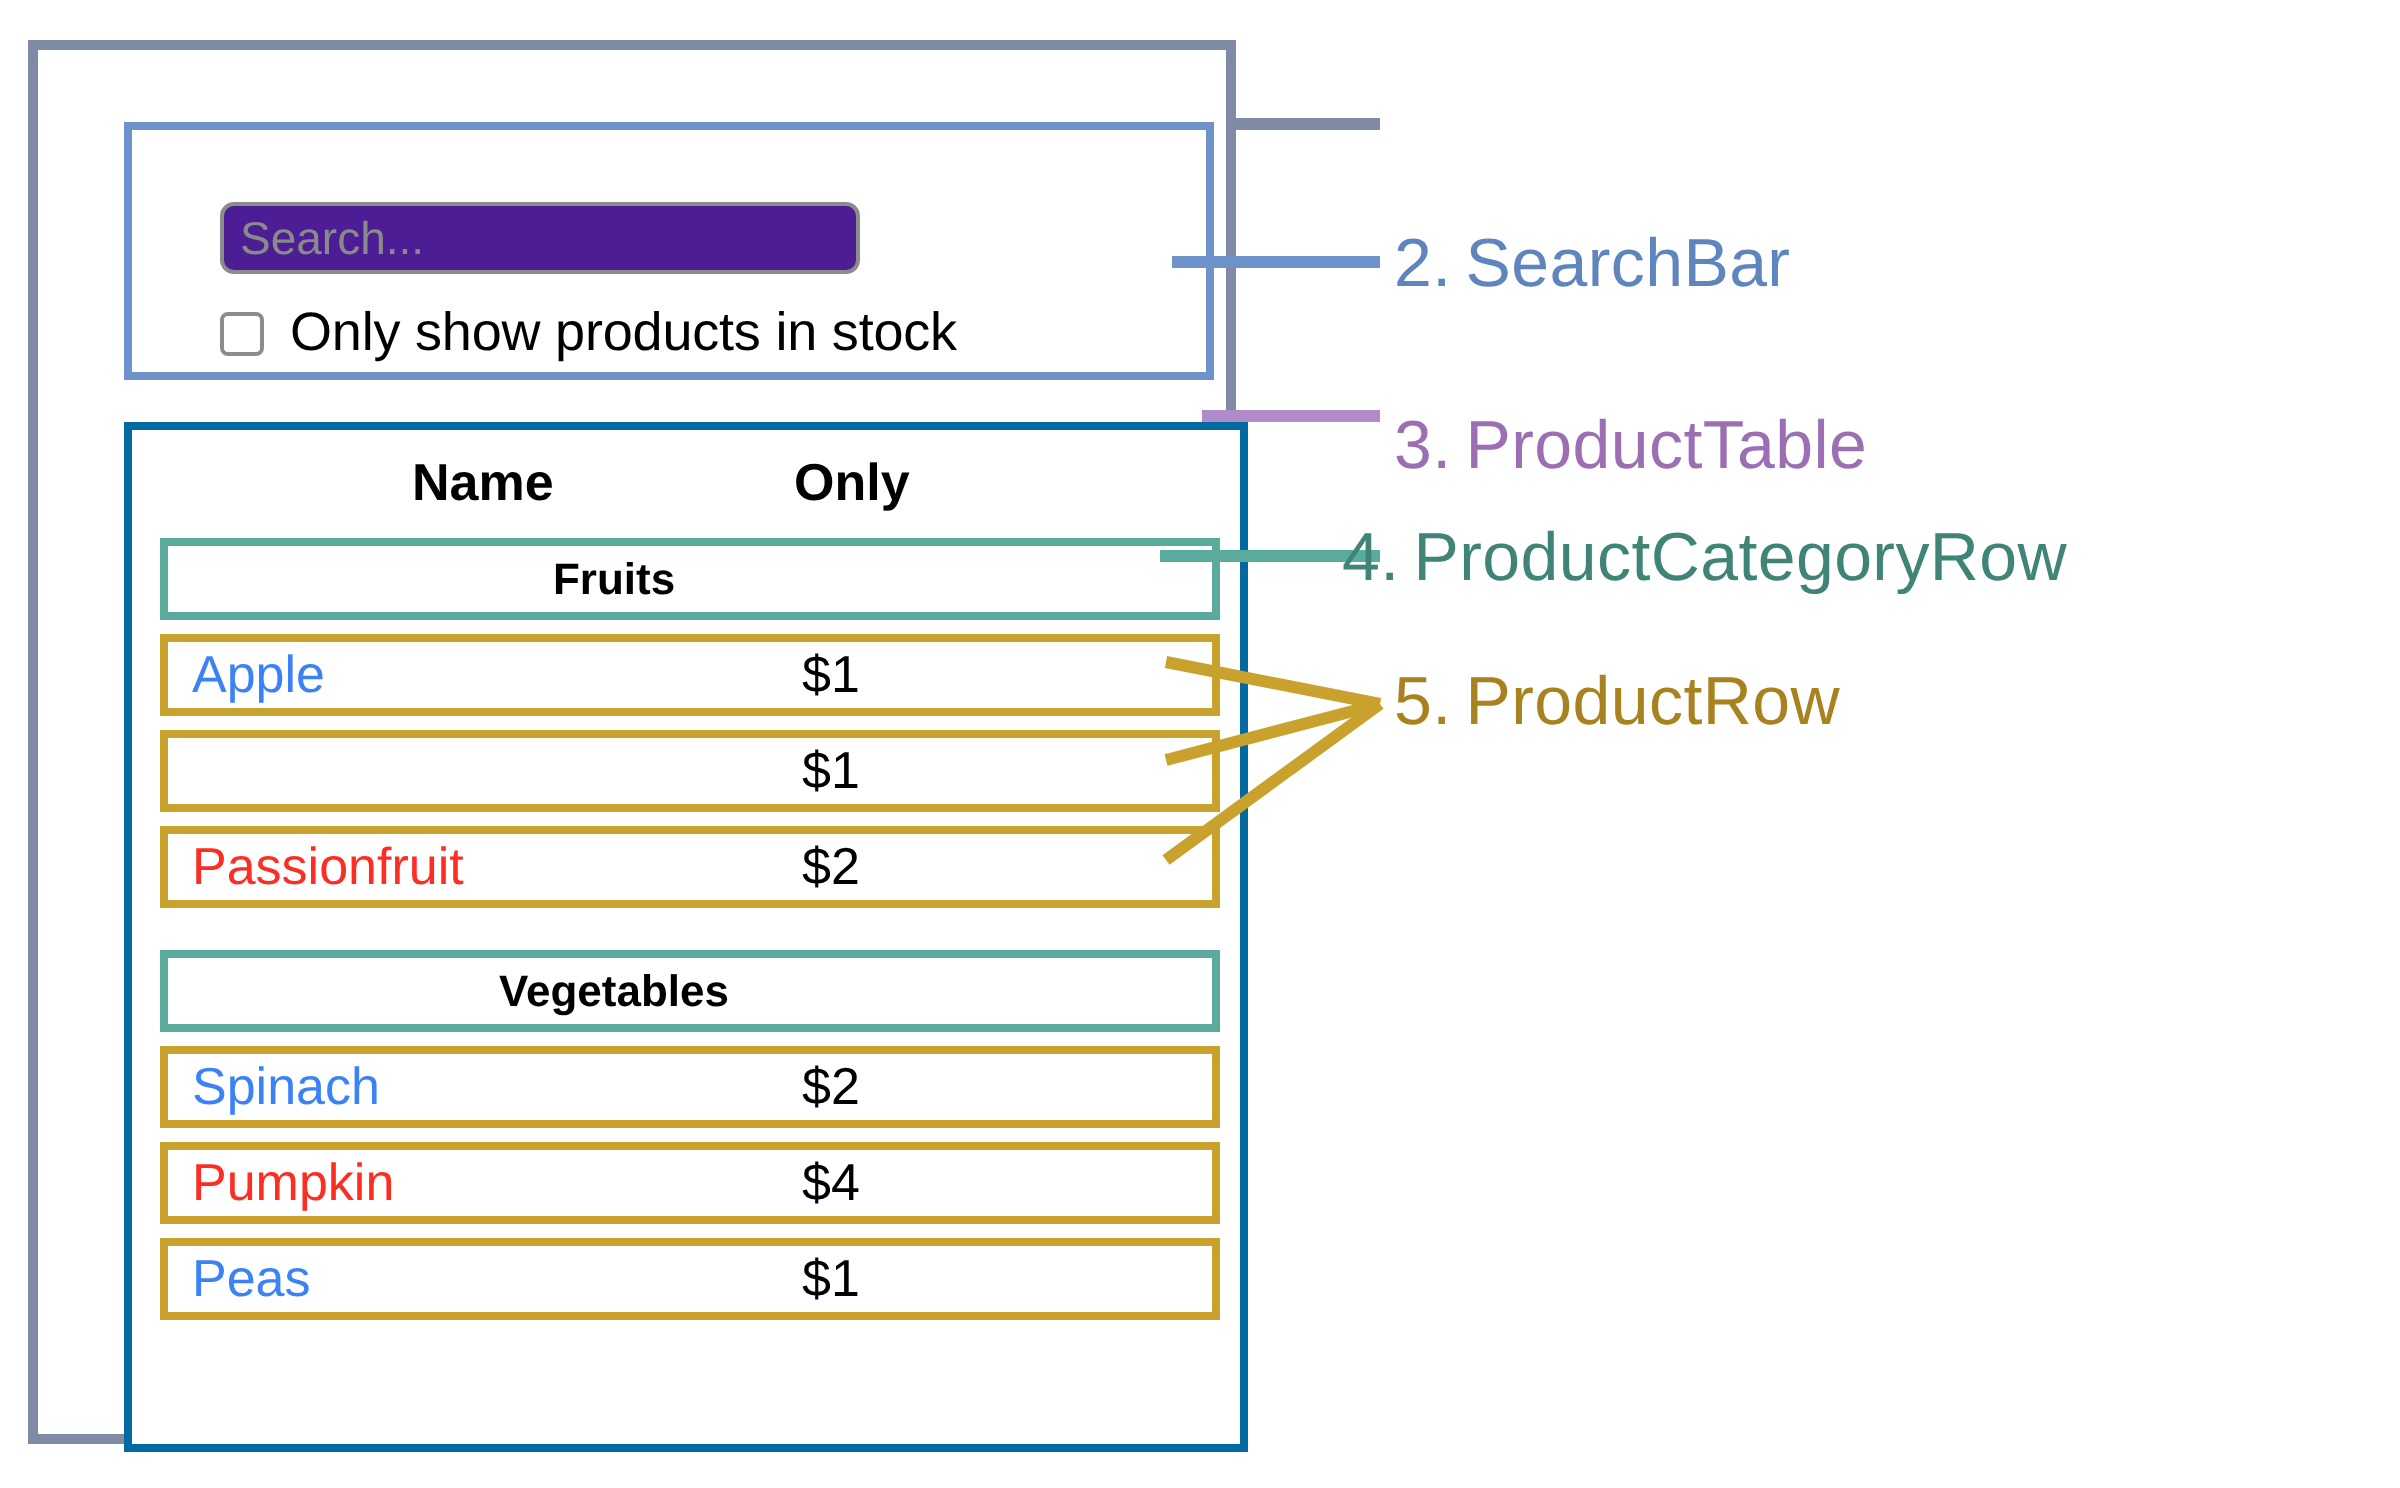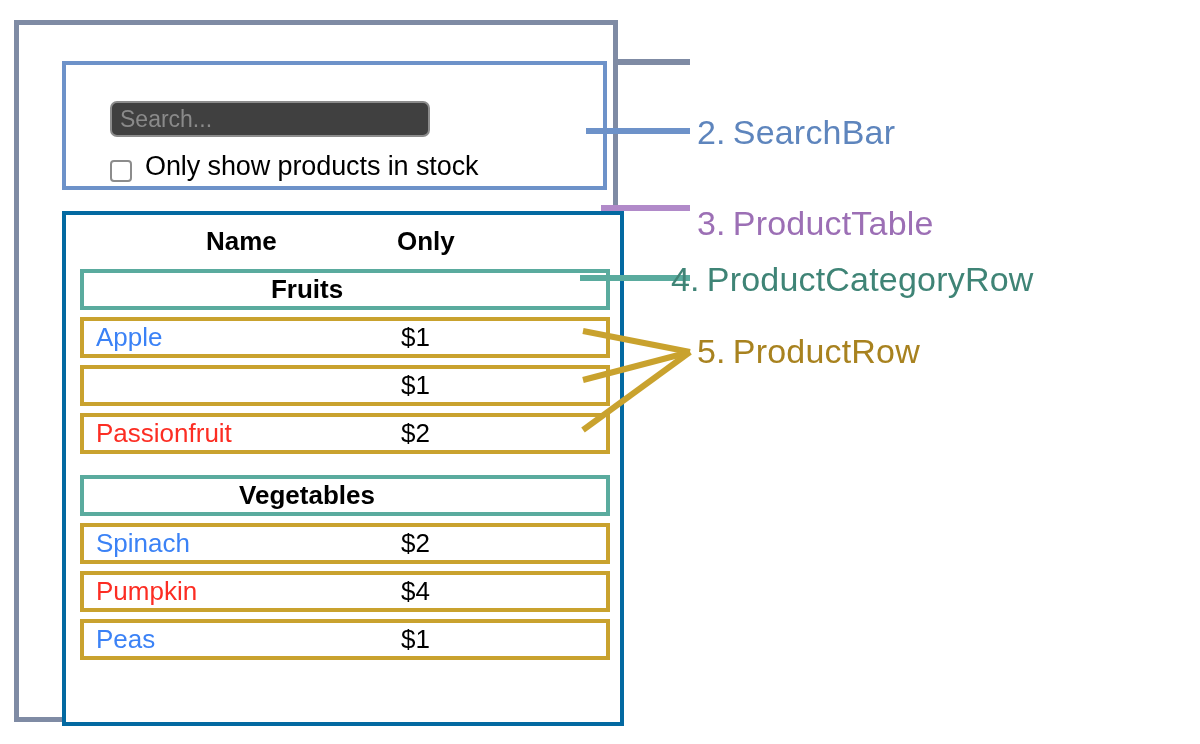--- a/index.html
+++ b/index.html
@@ -50,36 +50,36 @@
   }
   .search-input {
     position: absolute;
     left: 44px;
     top: 36px;
     width: 320px;
     height: 36px;
     box-sizing: border-box;
     border: 2px solid #8c8c8c;
     border-radius: 7px;
-    background: #404040;
+    background: #4c1d95;
     font-family: "Liberation Sans", sans-serif;
     font-size: 23px;
     color: #8a8a8a;
     padding: 0 8px;
     line-height: 32px;
     outline: none;
   }
   .search-input::placeholder { color: #8a8a8a; opacity: 1; }
 
   .checkbox-row {
     position: absolute;
     left: 44px;
     top: 86px;
     display: flex;
-    align-items: flex-end;
+    align-items: center;
     gap: 13px;
   }
   .checkbox-box {
     width: 22px;
     height: 22px;
     box-sizing: border-box;
     border: 2px solid #8c8c8c;
     border-radius: 4px;
     background: #ffffff;
     flex: 0 0 auto;
@@ -147,21 +147,21 @@
   }
   .row.product {
     border: 4px solid #c9a22e;
     display: flex;
     align-items: center;
   }
   .row-gap { height: 14px; }
 
   .cat-label {
     font-family: "Liberation Sans", sans-serif;
-    font-size: 26px;
+    font-size: 22px;
     font-weight: bold;
     color: #000000;
     transform: translateX(-38px);
   }
   .cell-name {
     position: absolute;
     left: 12px;
     font-family: "Liberation Sans", sans-serif;
     font-size: 26px;
     font-weight: 400;

